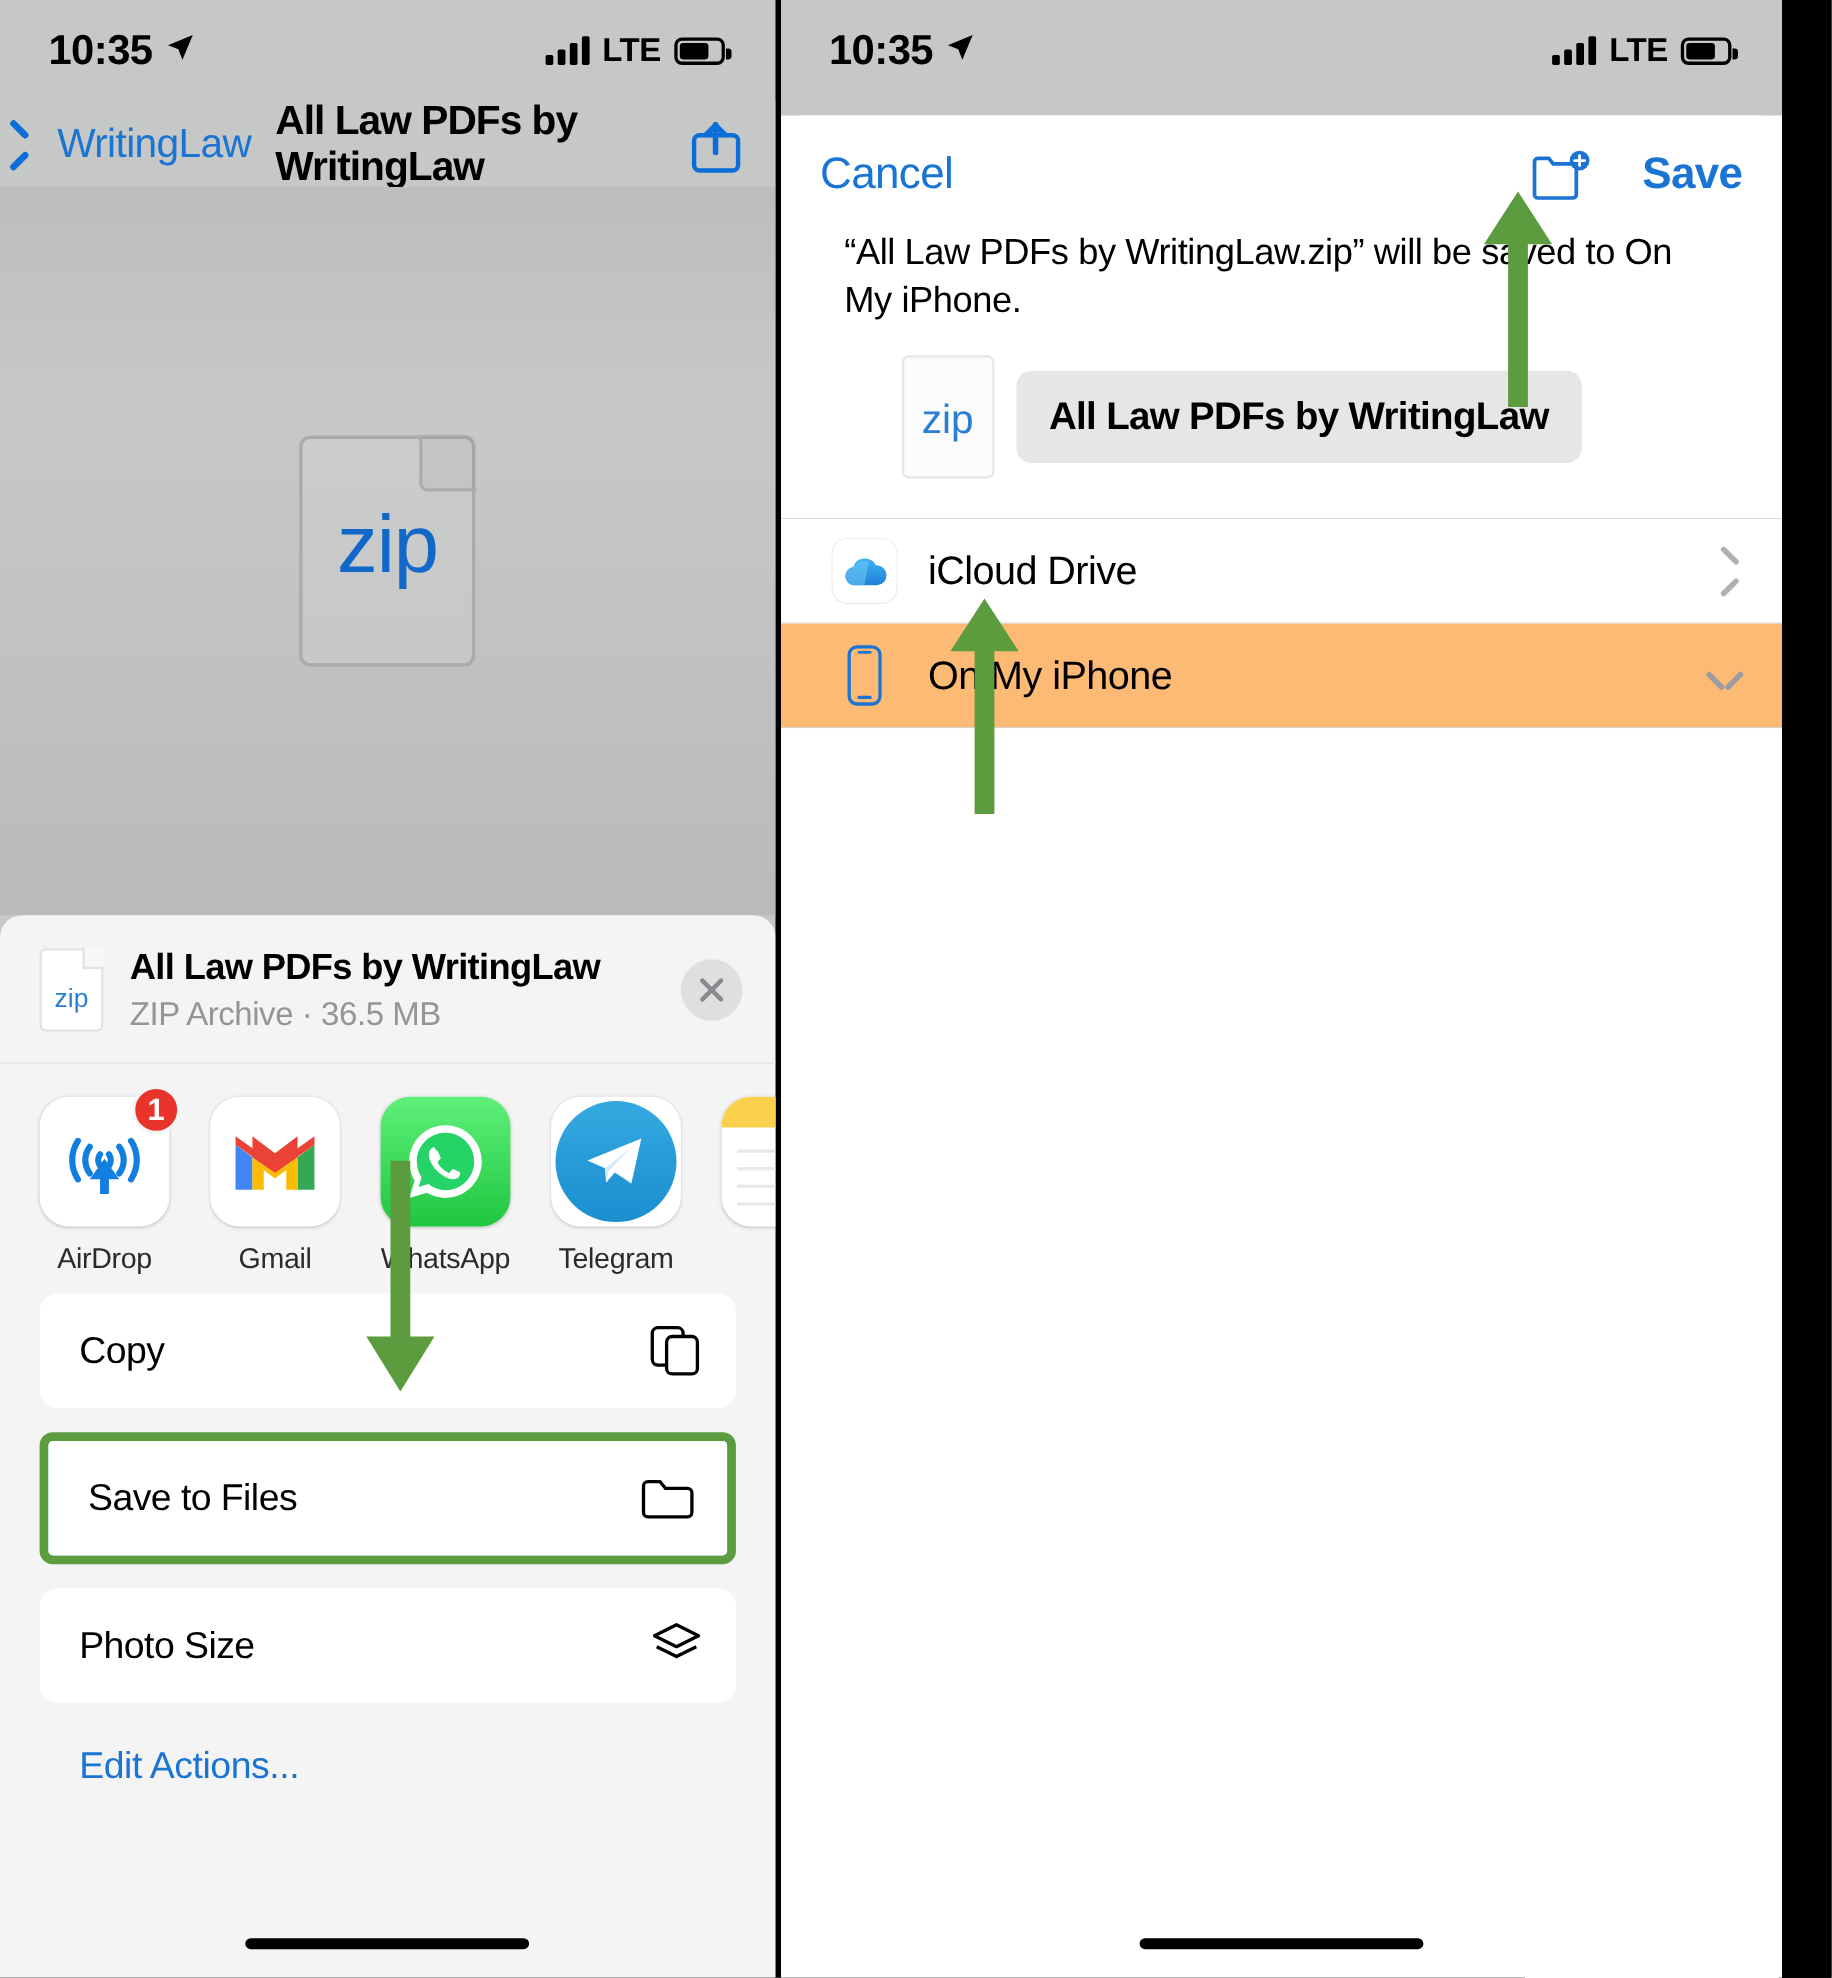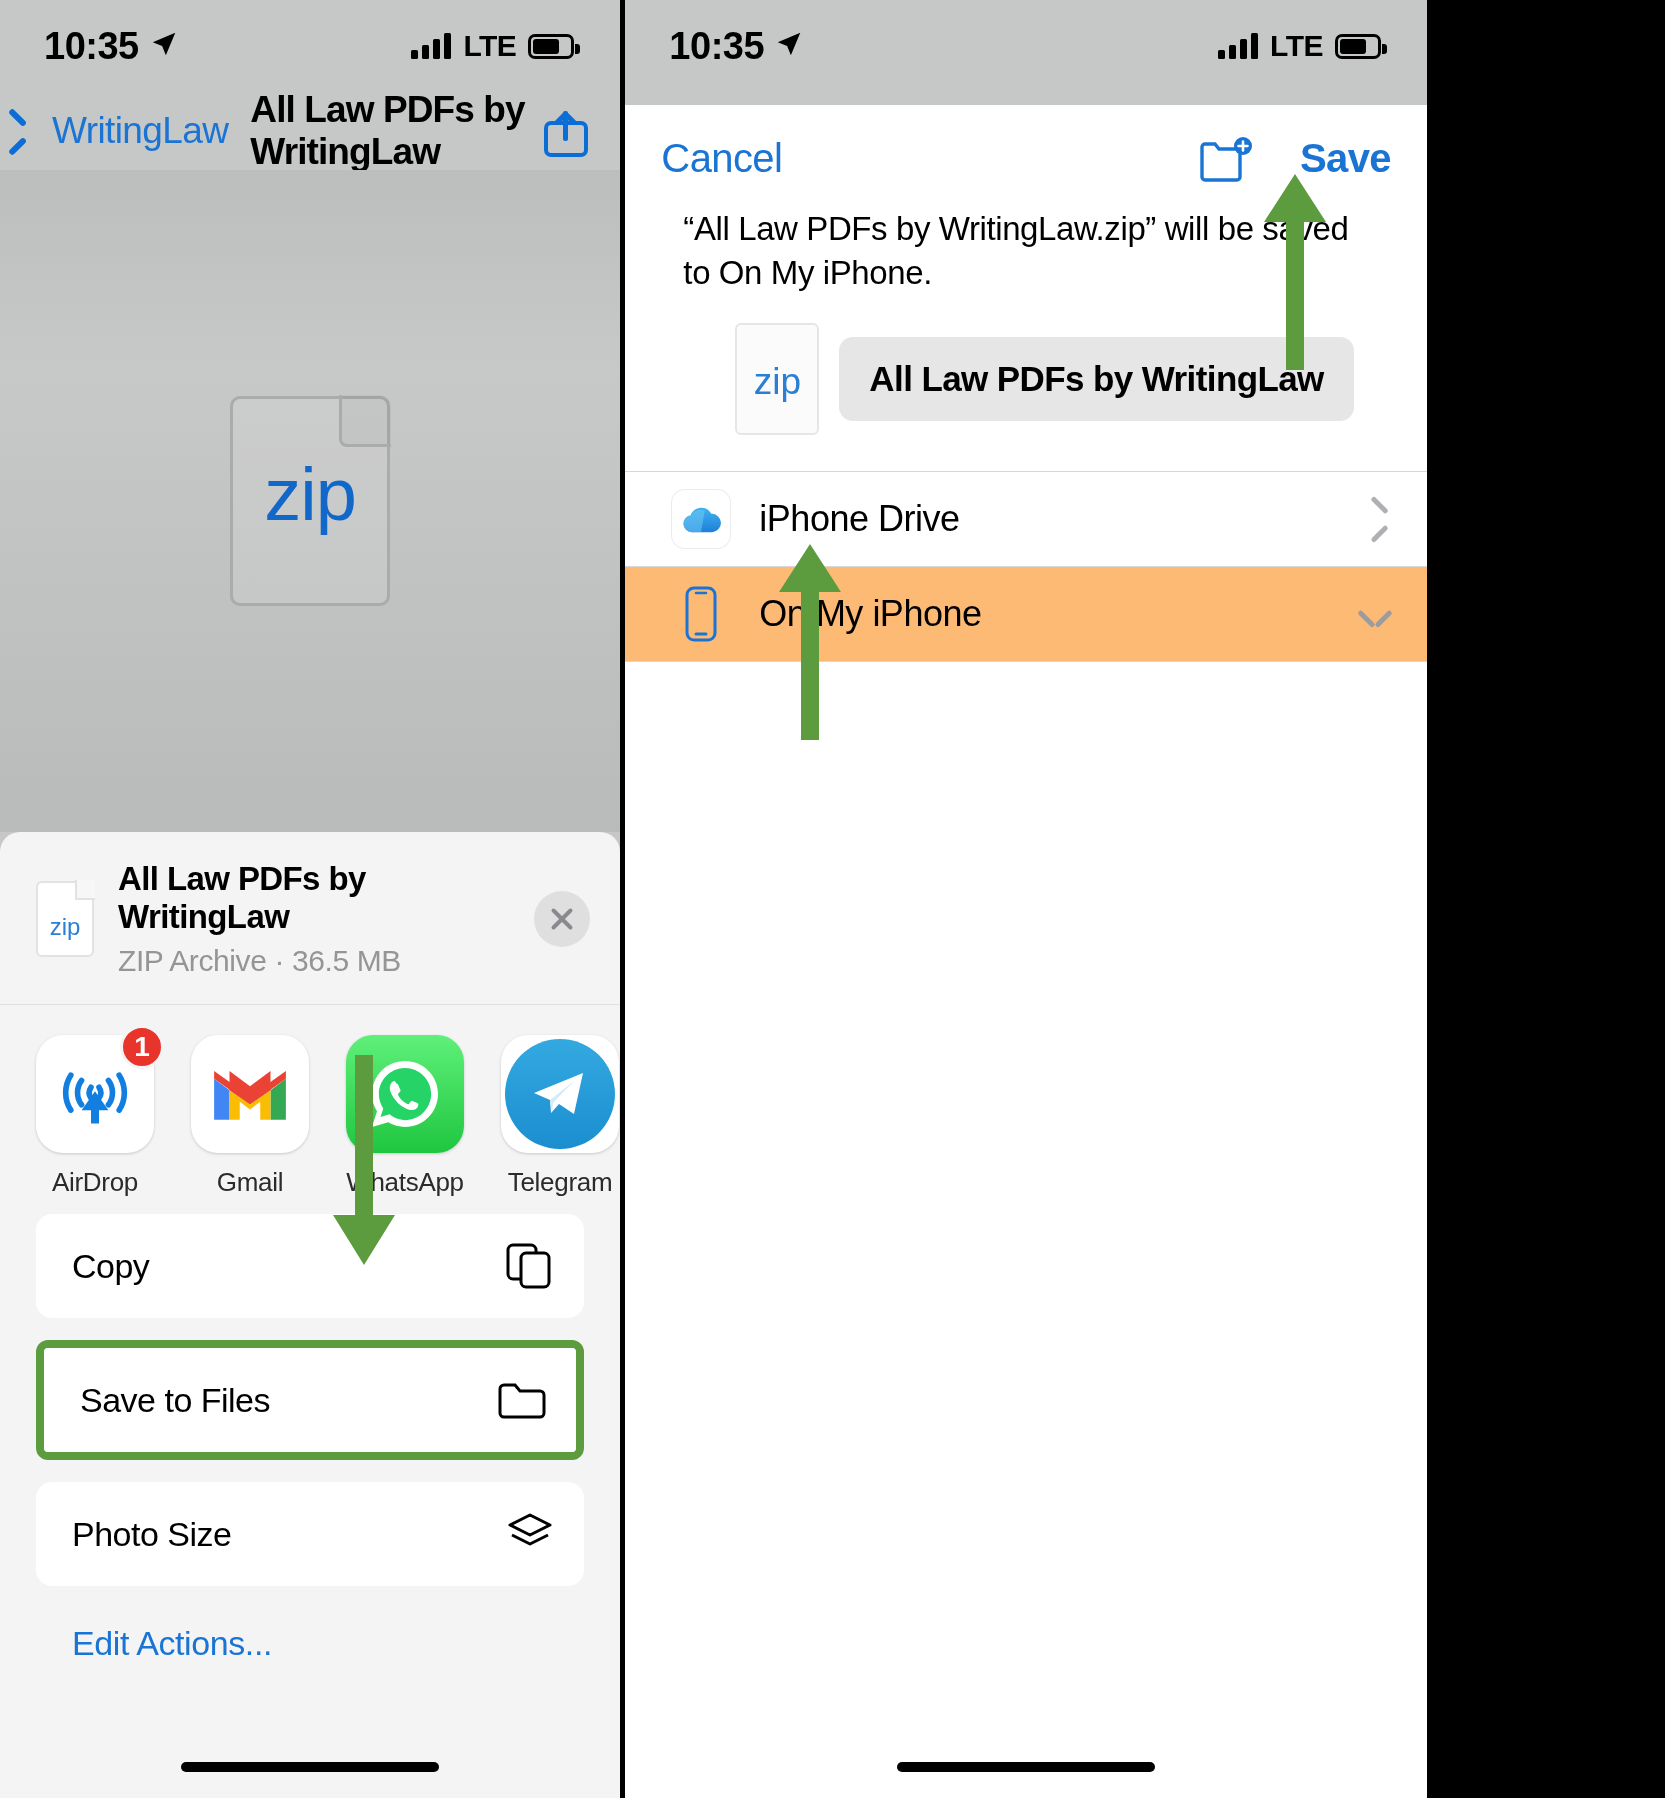--- a/index.html
+++ b/index.html
@@ -2,21 +2,21 @@
 <html><head>
 <meta charset="utf-8">
 <style>
   * { box-sizing: border-box; margin: 0; padding: 0; }
   html, body {
     width: 1665px; height: 1798px;
     background: #000;
     font-family: "Liberation Sans", sans-serif;
     overflow: hidden;
   }
-  .root { position: relative; width: 1427px; height: 1798px; display: flex; background: #000; }
+  .root { position: relative; width: 1620px; height: 1798px; display: flex; background: #000; }
 
   
   .panel { position: relative; height: 1798px; overflow: hidden; background: #c6c7c7; }
   .panel.left  { width: 727px; border-right: 5px solid #000; }
   .panel.right { width: 933px; }
 
   
   .statusbar {
     position: relative; height: 92px;
     display: flex; align-items: center; justify-content: space-between;
@@ -449,21 +449,21 @@
                     <linearGradient id="icg" x1="0" y1="0" x2="0" y2="1">
                   <stop offset="0" stop-color="#3fb3f0"></stop>
                       <stop offset="1" stop-color="#1f7fd8"></stop>
                 </linearGradient>
                   </defs>
                 <path d="M12 30a9 9 0 0 1-1-17.9A12 12 0 0 1 33 10.5 8 8 0 0 1 34 30z" fill="url(#icg)"></path>
                 <path d="M12 30a9 9 0 0 1-1-17.9A12 12 0 0 1 26 7l-4 23z" fill="#6fcbf5" opacity=".55"></path>
               </svg>
             </span>
           </span>
-          <span class="loc-label">iPhone Drive</span>
+          <span class="loc-label">iCloud Drive</span>
           <span class="chev-right"></span>
         </div>
 
         <div class="loc-row selected">
           <span class="loc-ic iphone-ic">
             <svg viewBox="0 0 34 56" fill="none" stroke="#1a74d4" stroke-width="3">
               <rect x="3" y="2" width="28" height="52" rx="7"></rect>
               <path d="M12 48h10" stroke-width="3" stroke-linecap="round"></path>
               <path d="M12 7h10" stroke-width="2.5" stroke-linecap="round"></path>
             </svg>

